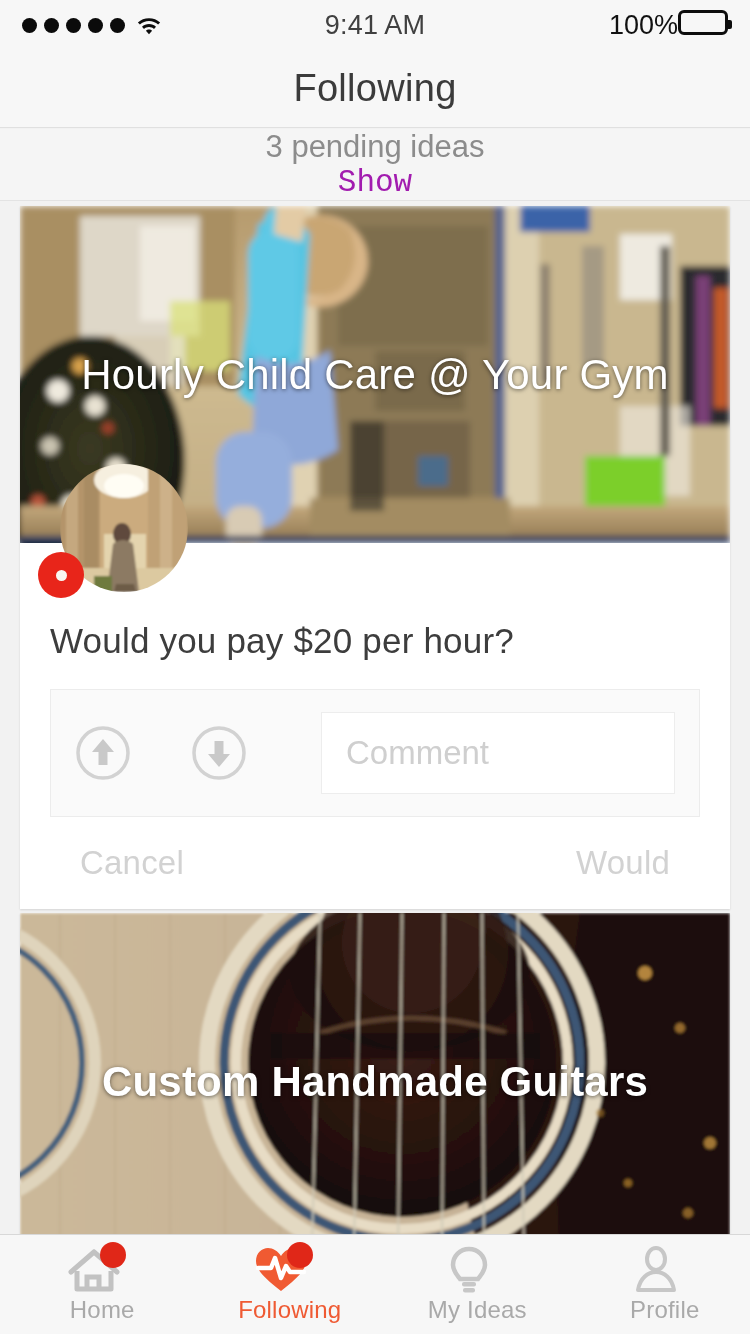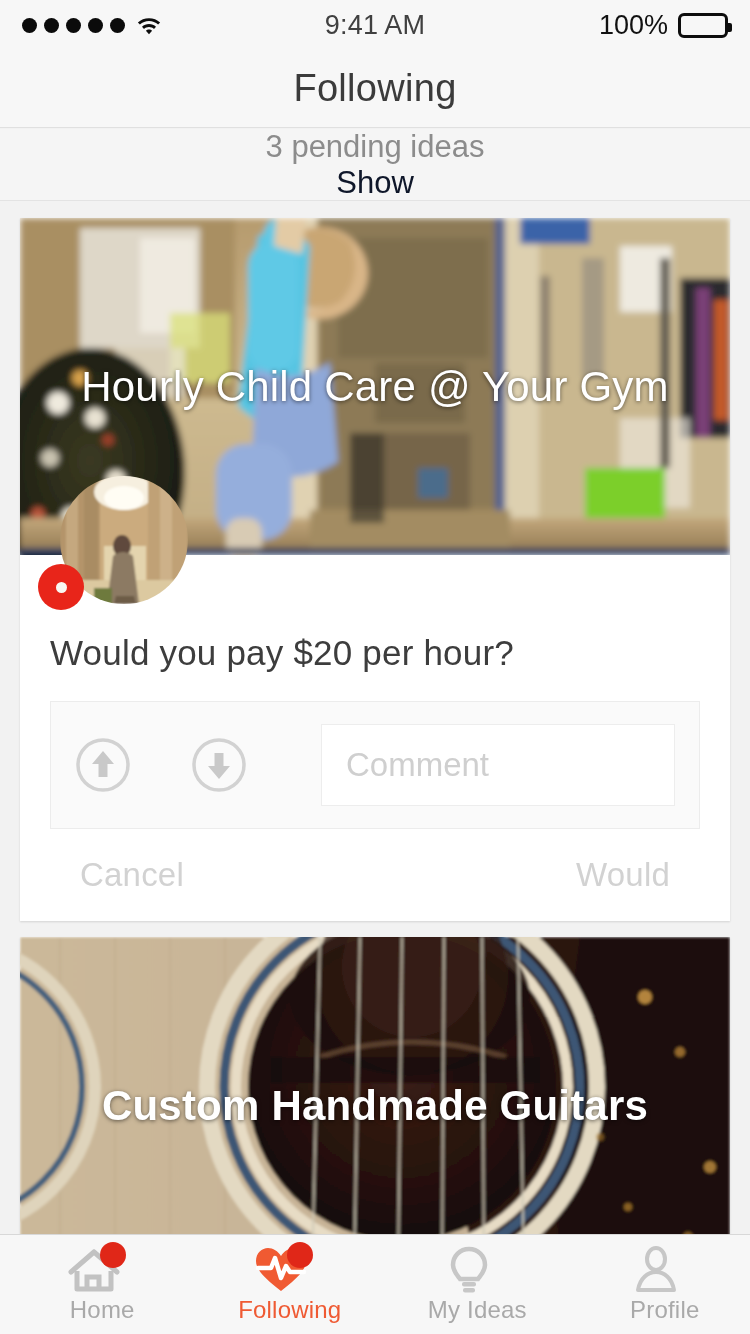--- a/index.html
+++ b/index.html
@@ -52,22 +52,20 @@
     position: absolute;
     left: 0; right: 0;
     text-align: center;
     font-size: 27px;
     color: #404040;
     letter-spacing: 0.2px;
   }
   .sb-right {
     margin-left: auto;
     display: flex;
-    align-items: center;
-    gap: 10px;
     position: relative;
     z-index: 2;
   }
   .batt-pct {
     font-size: 27px;
     color: #111;
   }
   .batt {
     position: relative;
     width: 50px; height: 25px;
@@ -124,35 +122,36 @@
     justify-content: space-between;
     padding: 0 30px;
     flex-direction: column;
   }
   .pending-text {
     font-size: 31px;
     color: #8c8c8c;
   }
   .pending-show {
     font-size: 31px;
-    color: #0f172a;
+    color: #a21caf;
+    font-family: Liberation Mono, monospace;
   }
 
   
   .feed {
     position: absolute;
     top: 202px; left: 0;
     width: 750px;
     height: 1032px;
     background: #f2f2f2;
     overflow: hidden;
   }
   .card {
     position: relative;
-    margin: 16px 20px 0 20px;
+    margin: 4px 20px 0 20px;
     background: #ffffff;
     box-shadow: 0 1px 2px rgba(0,0,0,0.13);
   }
 
   
   .hero {
     position: relative;
     width: 710px;
     height: 337px;
     overflow: hidden;

